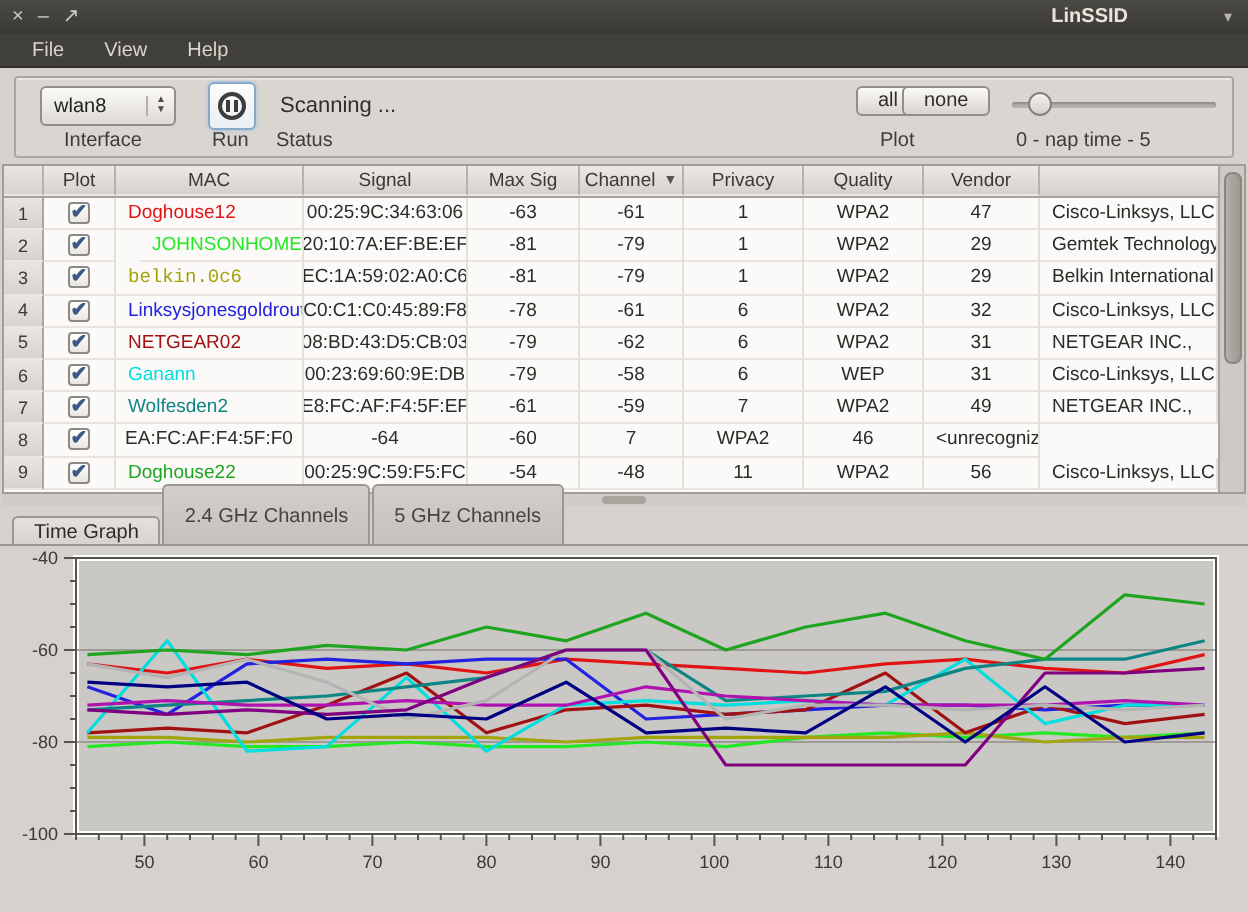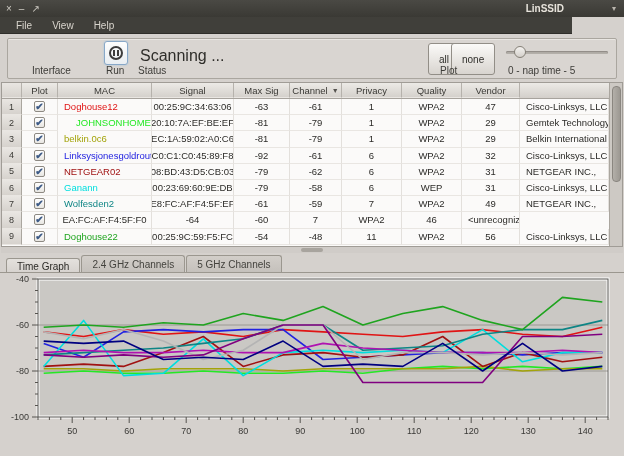--- a/index.html
+++ b/index.html
@@ -7,21 +7,21 @@
   body { font-family:"Liberation Sans", sans-serif; background:#d5d1cd; position:relative; }
 
   
   .titlebar { position:absolute; left:0; top:0; width:624px; height:17px;
     background:linear-gradient(#4a4944,#3a3934); color:#e3dfd7;
     display:flex; align-items:center; font-size:10px; }
   .win-controls { display:flex; gap:7px; padding-left:6px; width:60px; }
   .win-btn { color:#cfccc4; font-size:10px; line-height:10px; cursor:default; }
   .title-text { flex:1; text-align:right; font-weight:bold; font-size:10px; color:#e8e4dc; }
   .title-right { width:60px; text-align:right; padding-right:8px; color:#b9b5ad; font-size:8px; }
-  .menubar { position:absolute; left:0; top:17px; width:572px; height:17px;
+  .menubar { position:absolute; left:0; top:17px; width:624px; height:17px;
     background:#403f3a; border-bottom:1px solid #2e2d29;
     display:flex; align-items:center; padding-left:8px; gap:4px; }
   .menu-item { color:#d9d5cd; font-size:10px; padding:1px 8px; }
 
   
   .toolbar { position:absolute; left:7px; top:38px; width:610px; height:41px;
     border:1px solid #aaa69f; border-radius:2px; background:#d9d5d1;
     box-shadow:inset 0 1px 0 #e9e6e2; }
   .tb-row1 { position:absolute; left:0; top:4px; width:100%; height:22px; }
   .tb-row2 { position:absolute; left:0; top:26px; width:100%; height:13px; font-size:10px; color:#3d3c38; }
@@ -30,25 +30,25 @@
     font-size:10px; color:#222; display:flex; align-items:center; }
   .combo .val { flex:1; padding-left:6px; }
   .combo .spin { width:14px; border-left:1px solid #b5b1aa; display:flex; flex-direction:column;
     align-items:center; justify-content:center; font-size:5px; line-height:5px; color:#4a4a4a; }
   .runbtn { position:absolute; left:96px; top:-2px; width:24px; height:24px;
     background:linear-gradient(#fdfdfd,#e9eef2); border:1px solid #88a8c8; border-radius:3px;
     box-shadow:0 0 2px #9cc0e0; display:flex; align-items:center; justify-content:center; }
   .pause-circle { width:14px; height:14px; border:2px solid #3c3c3c; border-radius:50%;
     display:flex; align-items:center; justify-content:center; gap:2px; }
   .pause-circle i { display:block; width:2px; height:6px; background:#3c3c3c; }
-  .status-text { position:absolute; left:132px; top:4px; font-size:16px; color:#2f2e2a; }
+  .status-text { position:absolute; left:132px; top:4px; font-size:11px; color:#2f2e2a; }
   .lbl-interface { position:absolute; left:24px; }
   .lbl-run { position:absolute; left:98px; }
   .lbl-status { position:absolute; left:130px; }
-  .btn-sm { position:absolute; top:0; height:32px; padding:0 10px; font-size:10px; color:#2f2e2a;
+  .btn-sm { position:absolute; top:0; height:15px; padding:0 10px; font-size:10px; color:#2f2e2a;
     background:linear-gradient(#fbfaf8,#d8d4cf); border:1px solid #928e87; border-radius:3px; }
   .btn-all { left:420px; } .btn-none { left:443px; }
   .slider { position:absolute; left:498px; top:8px; width:102px; height:3px;
     background:#b3afa9; border-radius:2px; box-shadow:inset 0 1px 1px #8f8b85; }
   .slider-handle { position:absolute; left:8px; top:-5px; width:12px; height:12px;
     background:linear-gradient(#f4f2ef,#d4d0cb); border:1px solid #858077; border-radius:6px; }
   .lbl-plot { position:absolute; left:432px; }
   .lbl-nap { position:absolute; left:500px; }
 
   
@@ -71,21 +71,21 @@
   .sort-arrow { font-size:7px; margin-left:4px; color:#55534f; }
   .vscroll { width:13px; background:#cdc9c4; border-left:1px solid #aaa69f; position:relative; }
   .vthumb { position:absolute; left:2px; top:3px; width:9px; height:96px;
     background:linear-gradient(90deg,#b3afa9,#9c9892); border:1px solid #8a8680; border-radius:4px; }
   .hscroll { position:absolute; left:1px; top:247px; width:622px; height:6px; background:#d0ccc8; }
   .hthumb { position:absolute; left:300px; top:1px; width:22px; height:4px; background:#a8a49e; border-radius:2px; }
 
   
   .tabs { position:absolute; left:2px; top:254px; width:620px; height:19px; display:flex;
     align-items:flex-end; padding-left:4px; gap:1px; }
-  .tab { height:18px; padding:0 10px; font-size:10px; color:#44433e; display:flex; align-items:center;
+  .tab { height:31px; padding:0 10px; font-size:10px; color:#44433e; display:flex; align-items:center;
     background:linear-gradient(#d2cec9,#c4c0bb); border:1px solid #9b978f; border-bottom:none;
     border-radius:3px 3px 0 0; }
   .tab.active { height:15px; background:linear-gradient(#e4e1dd,#d6d2ce); color:#2c2b27; }
 
   
   .chart-area { position:absolute; left:0px; top:272px; width:624px; height:184px;
     background:#d5d1cd; border-top:1px solid #9b978f; }
   svg text { font-family:"Liberation Sans", sans-serif; font-size:9px; fill:#3a3936; }
 </style>
 </head>
@@ -102,20 +102,24 @@
 </div>
 
 <div class="menubar" id="menubar">
     <span class="menu-item">File</span>
     <span class="menu-item">View</span>
     <span class="menu-item">Help</span>
   </div>
 
 <div class="toolbar">
   <div class="tb-row1">
+    <div class="combo">
+      <span class="val">wlan8</span>
+      <span class="spin">▲<br>▼</span>
+    </div>
     <div class="runbtn">
       <span class="pause-circle">
           <i></i>
           <i></i>
         </span>
     </div>
     <span class="status-text">Scanning ...</span>
     <button class="btn-sm btn-all">all</button>
     <button class="btn-sm btn-none">none</button>
     <div class="slider">
@@ -170,37 +174,37 @@
         <div class="cell">1</div>
         <div class="cell">WPA2</div>
         <div class="cell">29</div>
         <div class="cell left">Gemtek Technology C...</div>
       </div>
       <div class="trow">
         <div class="cell rownum">3</div>
         <div class="cell">
           <span class="cb">✔</span>
         </div>
-        <div class="cell left" style="color: rgb(163, 163, 10);">belkin.0c6</div>
+        <div class="cell left" style="color: rgb(163, 163, 10); font-family: Liberation Mono, monospace;">belkin.0c6</div>
         <div class="cell">EC:1A:59:02:A0:C6</div>
         <div class="cell">-81</div>
         <div class="cell">-79</div>
         <div class="cell">1</div>
         <div class="cell">WPA2</div>
         <div class="cell">29</div>
         <div class="cell left">Belkin International Inc</div>
       </div>
       <div class="trow">
         <div class="cell rownum">4</div>
         <div class="cell">
           <span class="cb">✔</span>
         </div>
         <div class="cell left" style="color: rgb(34, 34, 224);">Linksysjonesgoldrouter</div>
         <div class="cell">C0:C1:C0:45:89:F8</div>
-        <div class="cell">-92</div>
+        <div class="cell">-78</div>
         <div class="cell">-61</div>
         <div class="cell">6</div>
         <div class="cell">WPA2</div>
         <div class="cell">32</div>
         <div class="cell left">Cisco-Linksys, LLC</div>
       </div>
       <div class="trow">
         <div class="cell rownum">5</div>
         <div class="cell">
           <span class="cb">✔</span>

